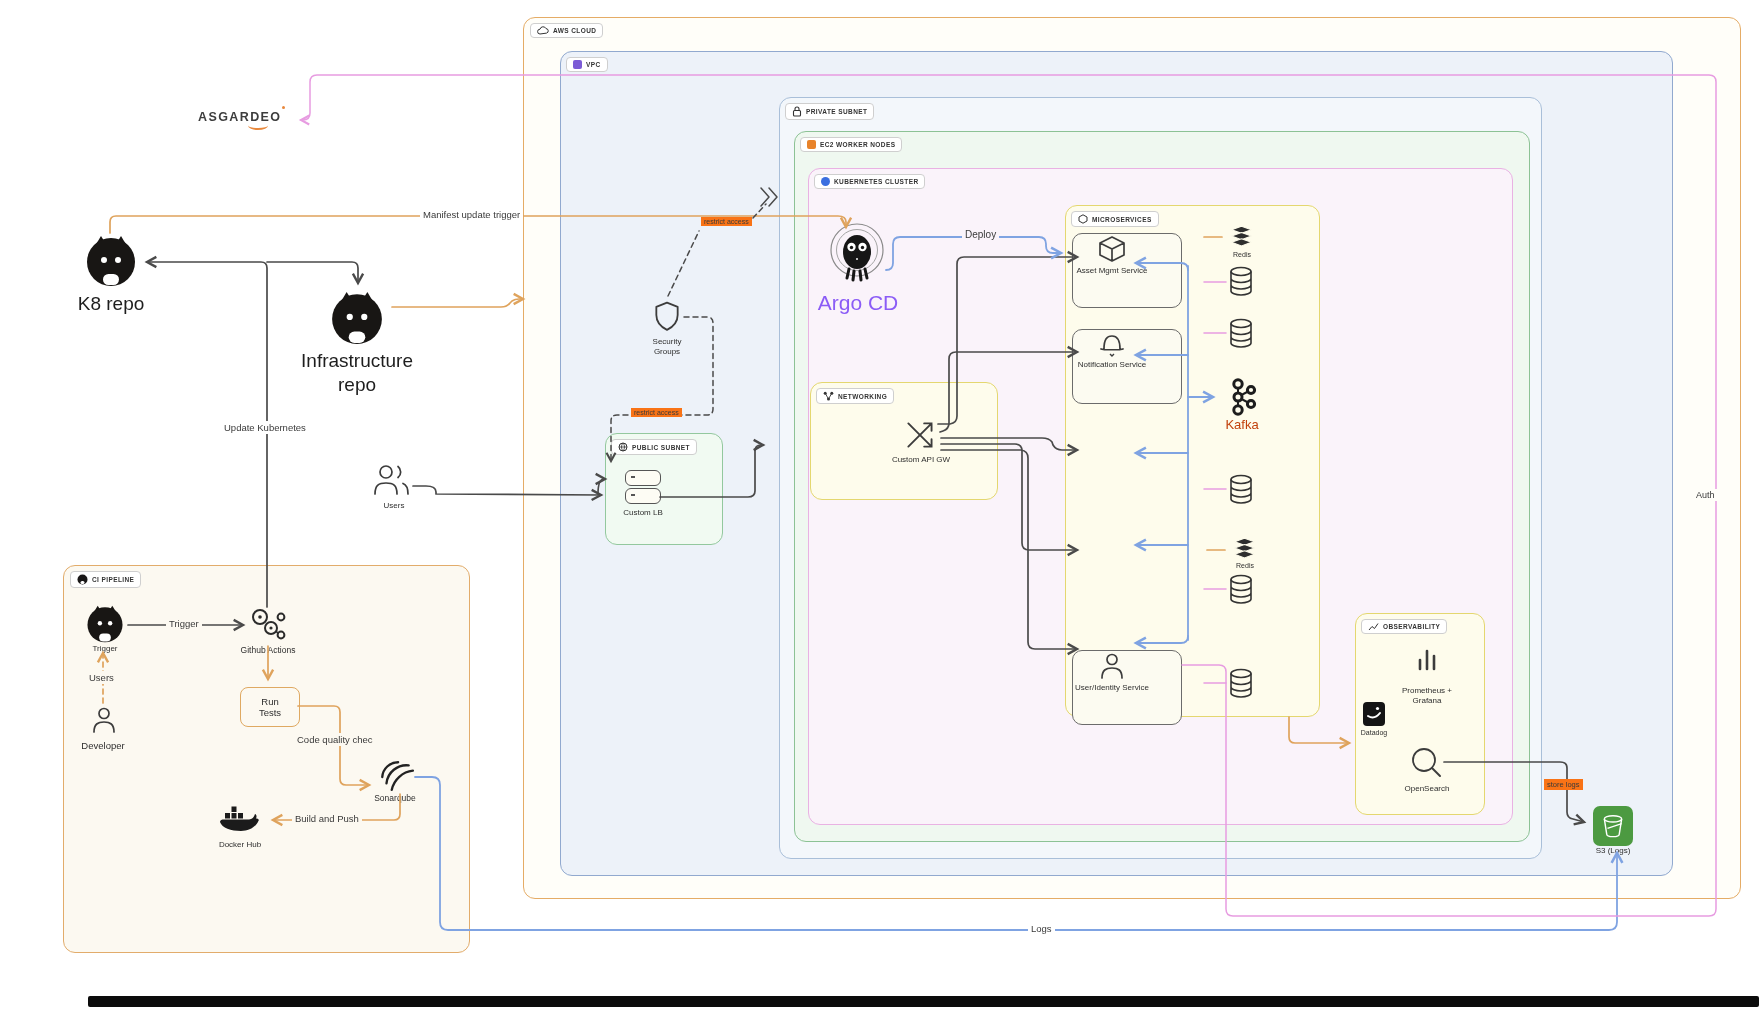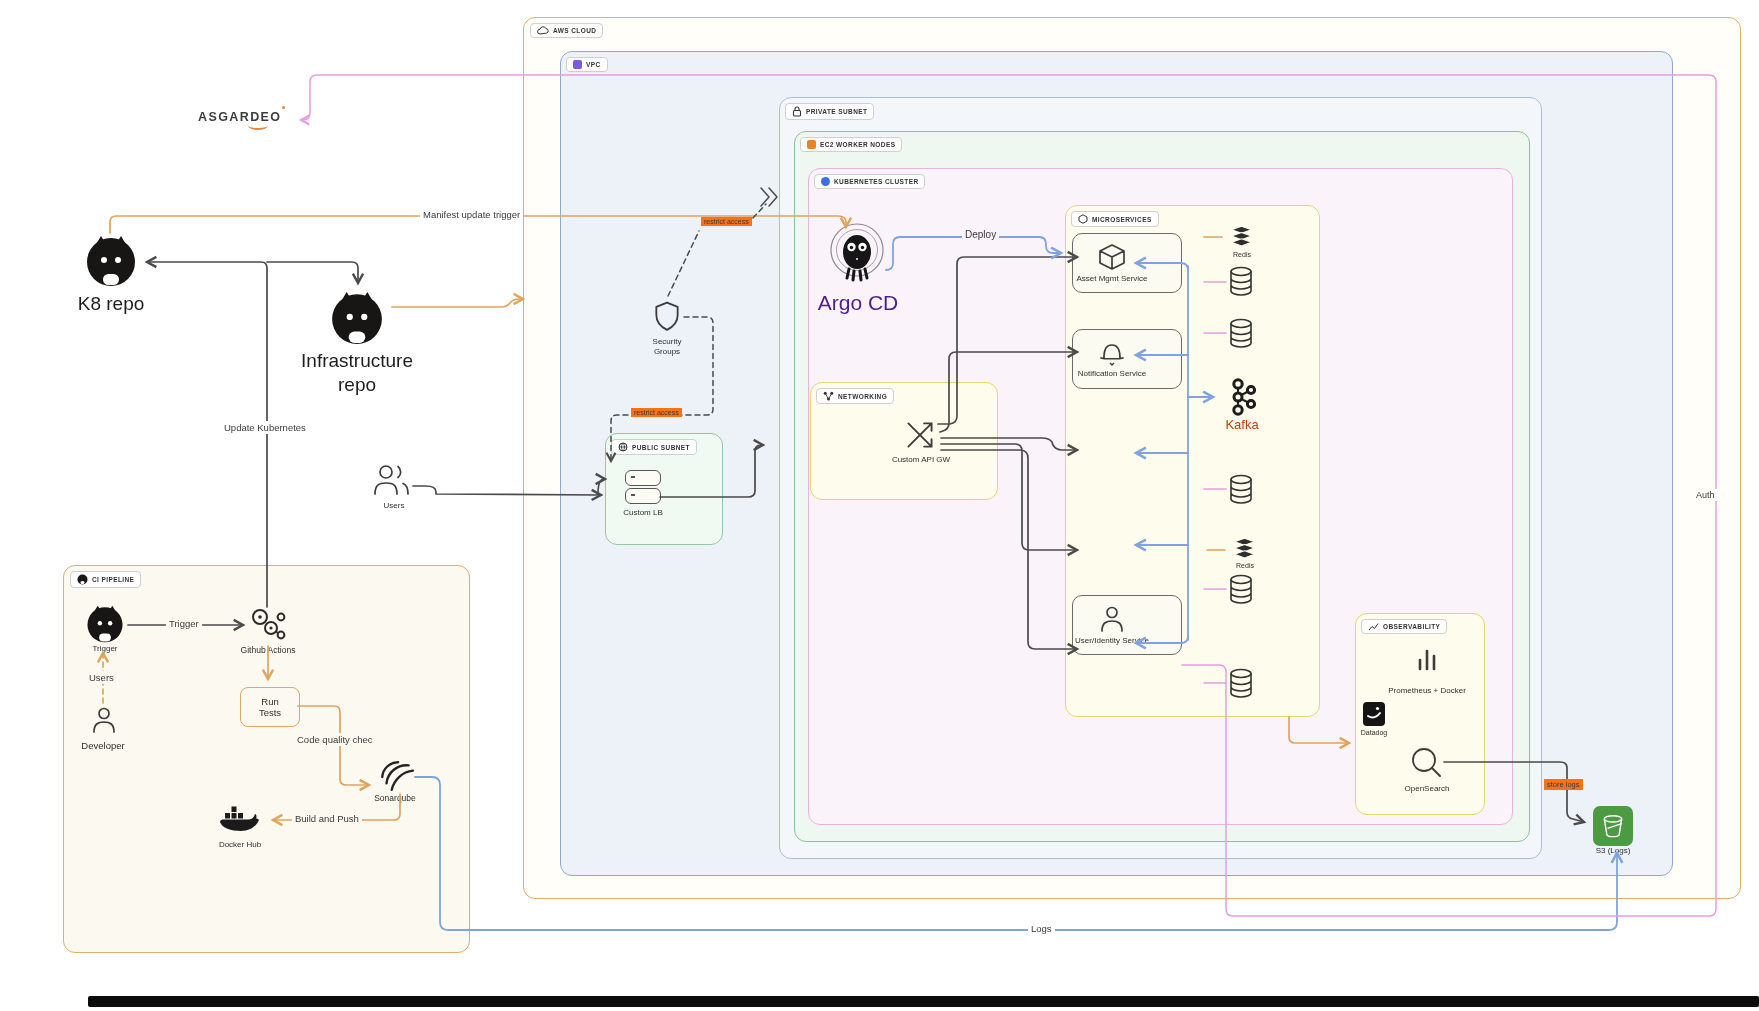--- a/index.html
+++ b/index.html
@@ -15,23 +15,23 @@
   .c-pub{border:1.6px solid #93C89E;background:#F1FAF2;}
   .c-ci{border:1.6px solid #E2AC6B;background:#FCF9F1;}
   .chip{position:absolute;z-index:10;display:flex;align-items:center;gap:4px;background:#fff;
         border:1px solid #cfcfcf;border-radius:4px;padding:2px 6px;font-size:6.5px;font-weight:bold;
         letter-spacing:.4px;color:#333;white-space:nowrap;}
   .sq{width:9px;height:9px;border-radius:2px;display:inline-block;}
   .node,.nlabel,.elabel{position:absolute;}
   .node{z-index:20;}
   .nlabel{z-index:22;font-size:8px;line-height:1.25;text-align:center;color:#2e2e2e;}
   .big{font-size:19px;color:#1e1e1e;}
-  .svcbox{position:absolute;left:1072px;width:110px;height:60px;border:1.5px solid #6b6b6b;
+  .svcbox{position:absolute;left:1072px;width:110px;height:75px;border:1.5px solid #6b6b6b;
           border-radius:10px;background:#FCFBF1;box-sizing:border-box;display:flex;flex-direction:column;
-          align-items:center;justify-content:center;padding-right:30px;z-index:8;}
+          align-items:center;padding-right:30px;z-index:8;}
   .svcbox .nlabel{position:static;margin-top:2px;width:78px;}
   #wires{position:absolute;left:0;top:0;z-index:50;pointer-events:none;}
   .elabel{z-index:60;font-size:9.5px;color:#3a3a3a;padding:1px 3px;white-space:nowrap;}
   .wbg{background:#fff;} .cbg{background:#FCF9F1;} .vbg{background:#f97316;}
   .kbg{background:#FAF3FA;} .abg{background:#FFFEF9;}
   .tiny{font-size:7px;}
   .lb-slot{position:absolute;width:34px;height:14px;border:1.4px solid #555;border-radius:6px;background:#FDFCF4;z-index:20;}
   .lb-slot i{position:absolute;left:5px;top:5px;width:4px;height:2px;background:#555;}
   .runbox{position:absolute;width:58px;height:38px;border:1.5px solid #DFA962;border-radius:8px;
           background:#FCF9F1;display:flex;align-items:center;justify-content:center;text-align:center;
@@ -126,21 +126,21 @@
       </svg>
     <div class="nlabel">Asset Mgmt Service</div>
   </div>
   <div class="svcbox" style="top:329px;">
     <svg width="30" height="28" viewBox="0 0 30 28">
         <path d="M7,19 c0,-10 3,-13 8,-13 c5,0 8,3 8,13 M4,19 c2,1 20,1 22,0" fill="none" stroke="#3c3c3c" stroke-width="1.7" stroke-linecap="round"></path>
         <path d="M13,24 l2,2 2,-2" fill="none" stroke="#3c3c3c" stroke-width="1.4"></path>
       </svg>
     <div class="nlabel">Notification Service</div>
   </div>
-  <div class="svcbox" style="top:595px;">
+  <div class="svcbox" style="top:650px;">
     <svg width="30" height="30" viewBox="0 0 30 30">
         <circle cx="15" cy="8.5" r="5" fill="none" stroke="#3c3c3c" stroke-width="1.7"></circle>
         <path d="M5,27 c0,-8 4,-10 10,-10 c6,0 10,2 10,10" fill="none" stroke="#3c3c3c" stroke-width="1.7" stroke-linecap="round"></path>
       </svg>
     <div class="nlabel">User/Identity Service</div>
   </div>
 
   <div class="node" style="left:1228px;top:224px;">
     <svg width="27" height="25" viewBox="0 0 30 26">
         <path d="M15,1.5 L26,5.5 L15,9.5 L4,5.5 Z" fill="#2e2e2e" stroke="#FEFCEC" stroke-width="1.2"></path>
@@ -217,21 +217,21 @@
         <circle cx="36.5" cy="27.5" r="1.7" fill="#161616"></circle>
       <path d="M31,38 l0,2" stroke="#fff" stroke-width="1.4"></path>
       <g stroke="#161616" stroke-width="3" stroke-linecap="round">
           <line x1="23" y1="49" x2="21" y2="58"></line>
           <line x1="28" y1="51" x2="27" y2="60"></line>
           <line x1="34" y1="51" x2="35" y2="60"></line>
           <line x1="39" y1="49" x2="41" y2="58"></line>
         </g>
     </svg>
   </div>
-  <div class="nlabel" style="left:804px;top:290px;width:108px;font-size:21px;color:#4c1d95;">Argo CD</div>
+  <div class="nlabel" style="left:804px;top:290px;width:108px;font-size:21px;color:#8b5cf6;">Argo CD</div>
 
   <div class="node" style="left:903px;top:416px;">
     <svg width="36" height="38" viewBox="0 0 34 36">
         <g fill="none" stroke="#3c3c3c" stroke-width="1.8" stroke-linecap="round">
           <path d="M5,29 L27,7 M20,7 L27,7 L27,14"></path>
           <path d="M5,7 L27,29 M20,29 L27,29 L27,22"></path>
         </g>
       </svg>
   </div>
   <div class="nlabel" style="left:890px;top:455px;width:62px;">Custom API GW</div>
@@ -265,21 +265,21 @@
 
   <div class="node" style="left:1412px;top:646px;">
     <svg width="30" height="26" viewBox="0 0 30 26">
         <g stroke="#3c3c3c" stroke-width="2.6" stroke-linecap="round">
           <line x1="8" y1="23" x2="8" y2="14"></line>
           <line x1="15" y1="23" x2="15" y2="5"></line>
           <line x1="22" y1="23" x2="22" y2="10"></line>
         </g>
       </svg>
   </div>
-  <div class="nlabel" style="left:1387px;top:686px;width:80px;">Prometheus + Docker</div>
+  <div class="nlabel" style="left:1387px;top:686px;width:80px;">Prometheus + Grafana</div>
   <div class="node" style="left:1362px;top:701px;">
     <svg width="24" height="26" viewBox="0 0 24 26">
         <rect x="1" y="1" width="22" height="24" rx="4" fill="#141414"></rect>
         <path d="M6,15 C10,17.5 14,17 18,12" stroke="#fff" stroke-width="2" fill="none" stroke-linecap="round"></path>
         <circle cx="15.5" cy="7.5" r="1.6" fill="#fff"></circle>
       </svg>
   </div>
   <div class="nlabel tiny" style="left:1354px;top:729px;width:40px;">Datadog</div>
   <div class="node" style="left:1410px;top:746px;">
     <svg width="34" height="34" viewBox="0 0 34 34">

